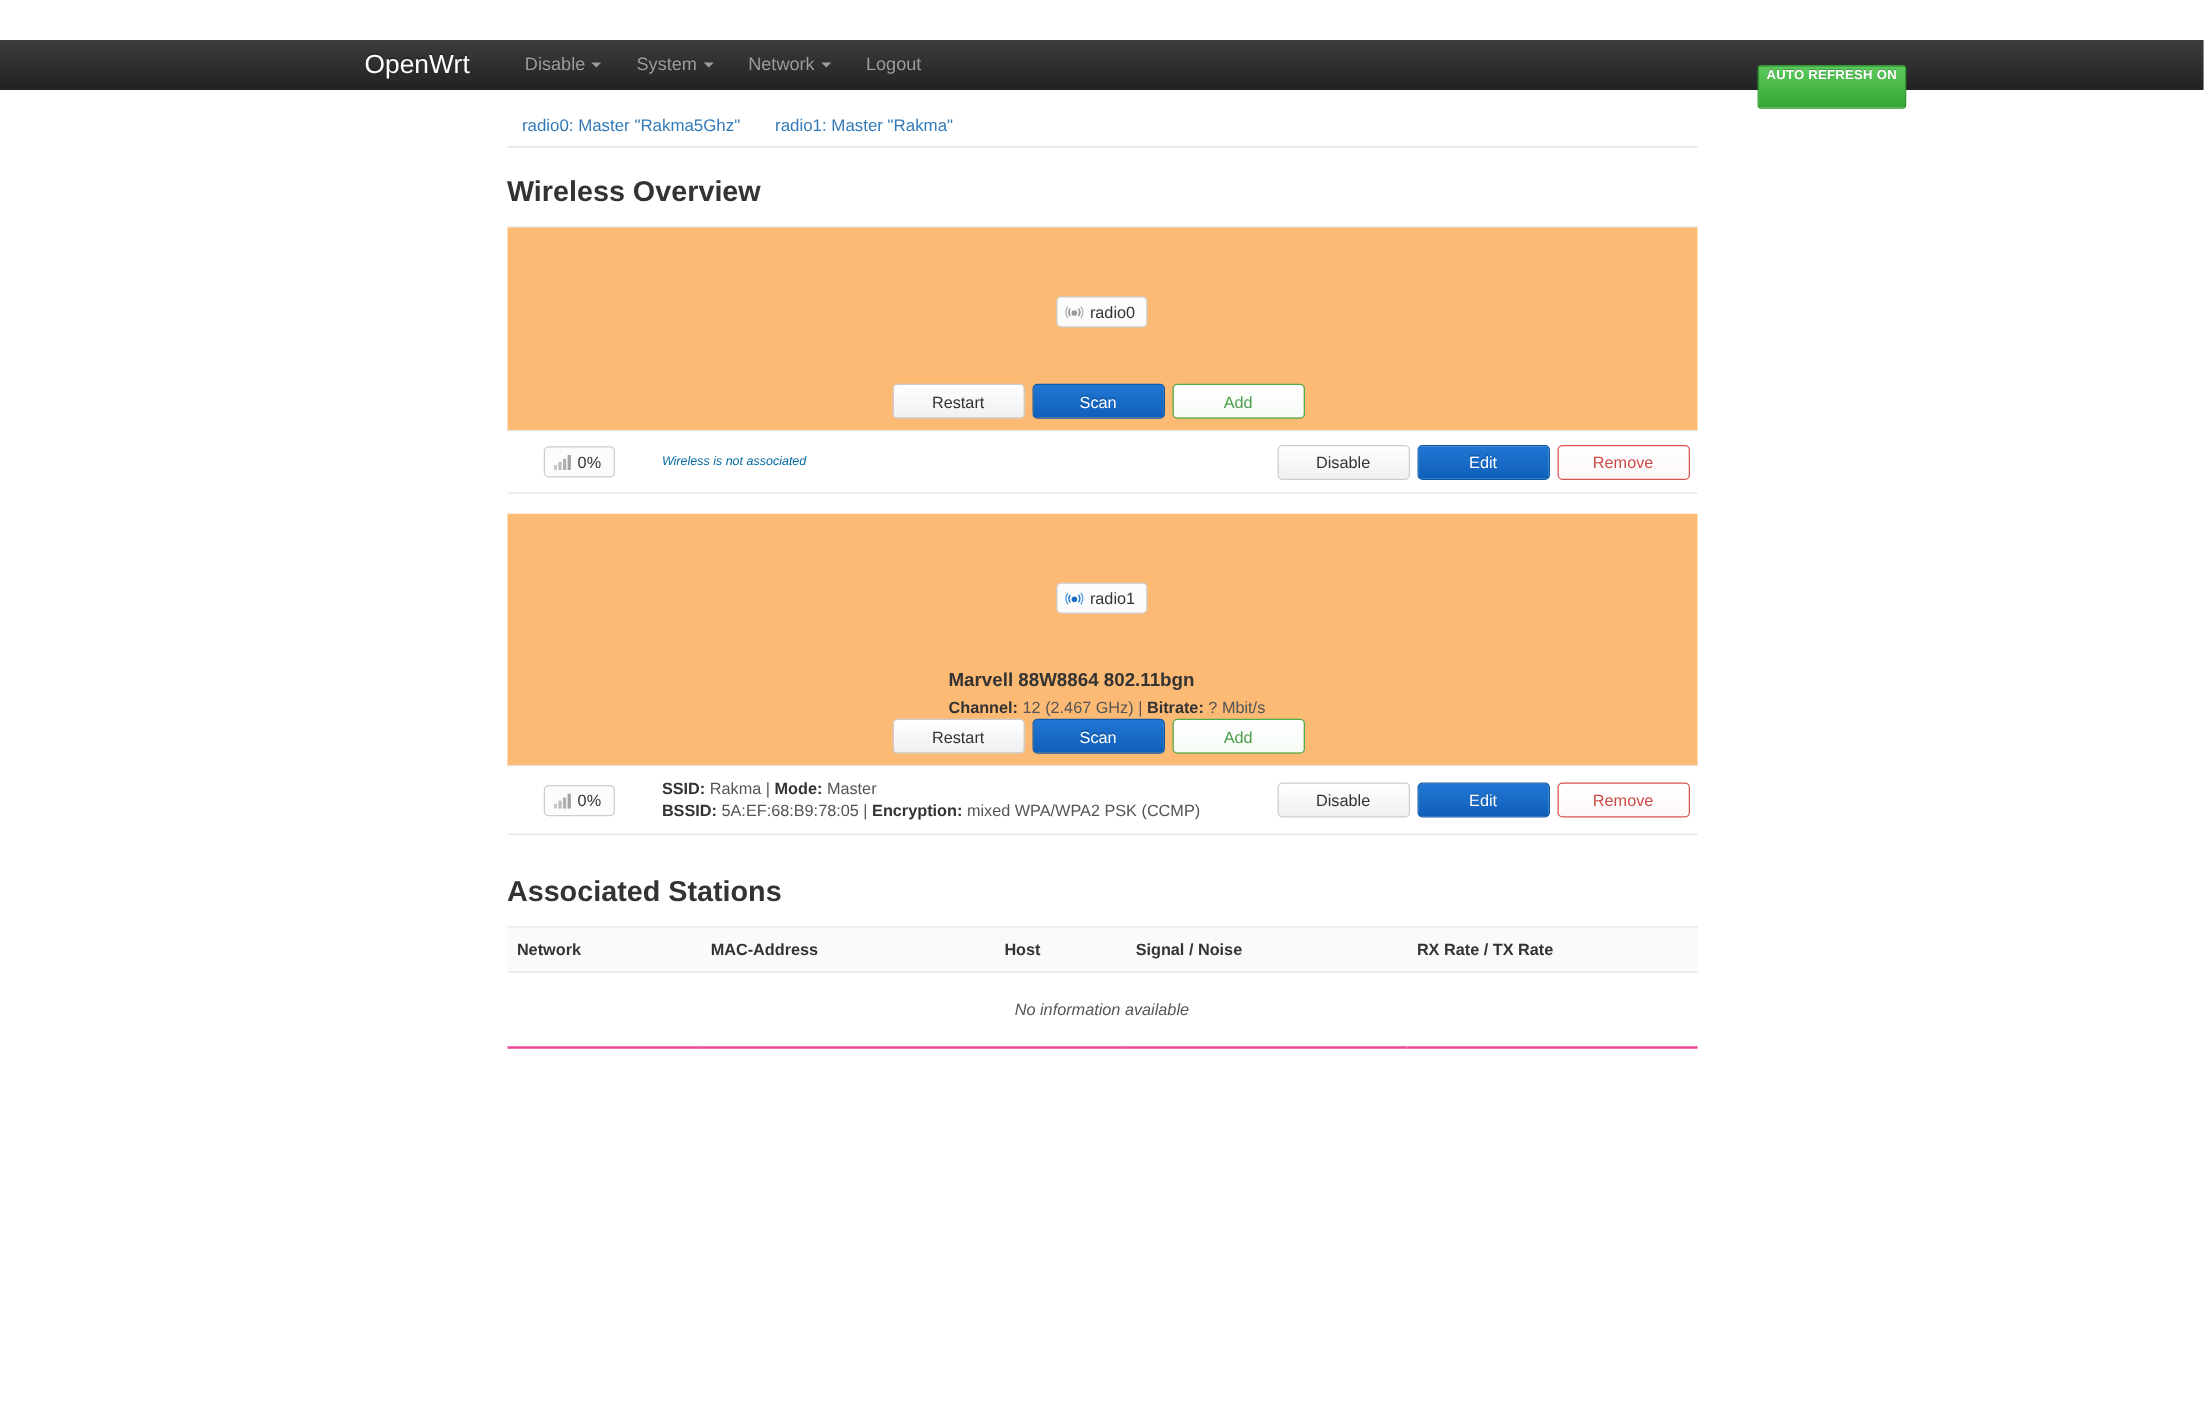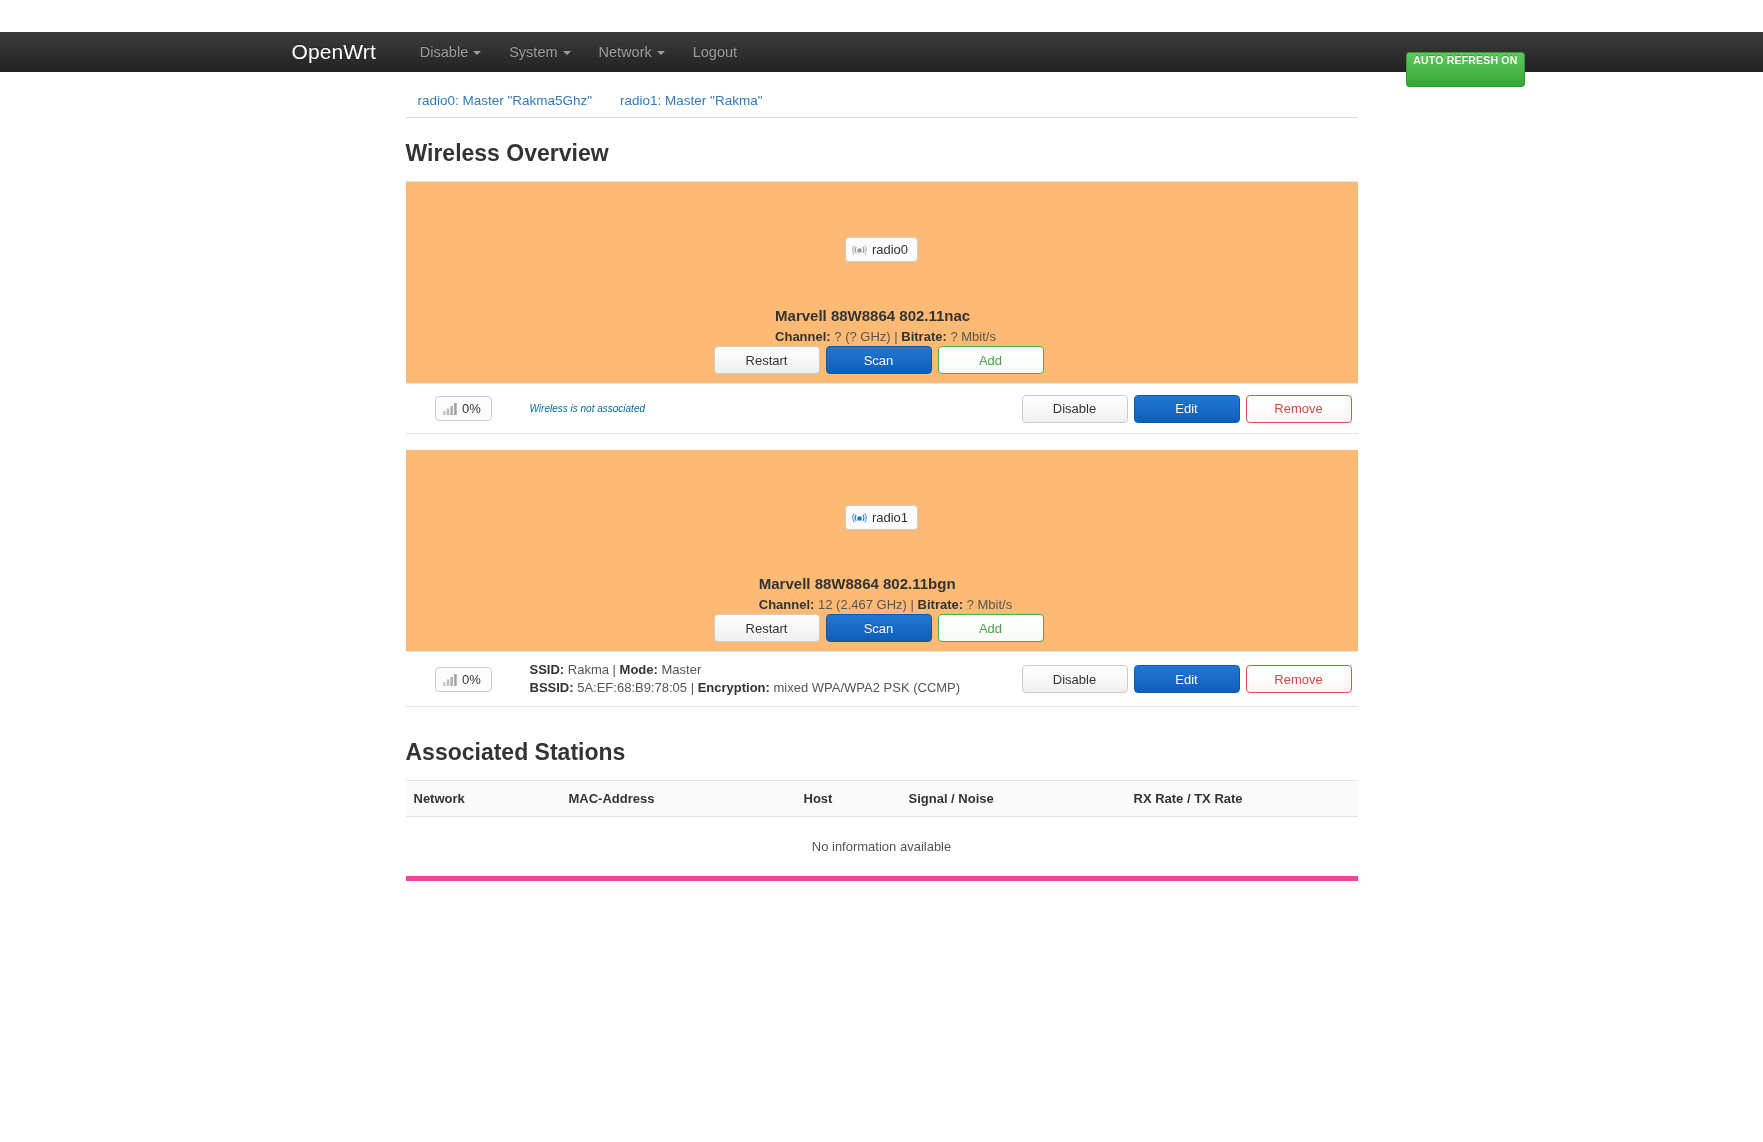--- a/index.html
+++ b/index.html
@@ -249,22 +249,23 @@
     color: #333333;
     padding: 10px 8px 10px 8px;
     border-top: 1px solid #e3e3e3;
     border-bottom: 1px solid #e3e3e3;
     background: #fafafa;
   }
   .stations tbody td {
     padding: 22px 8px;
     text-align: center;
     font-size: 13px;
+    font-style: italic;
     color: #555555;
-    border-bottom: 5px solid #ec4899;
+    border-bottom: 2px solid #ec4899;
   }
   .col-network { width: 155px; }
   .col-mac { width: 235px; }
   .col-host { width: 105px; }
   .col-signal { width: 225px; }
   .col-rate { width: auto; }
 
   
   .footer {
     margin-top: 48px;
@@ -324,30 +325,20 @@
               <svg class="icon-svg" width="15" height="15" viewBox="0 0 16 16">
                 <circle cx="8" cy="9" r="2.4" fill="#9a9a9a"></circle>
                 <path d="M4.2 11.2a5.2 5.2 0 0 1 0-5.6" stroke="#9a9a9a" stroke-width="1.3" fill="none" stroke-linecap="round"></path>
                 <path d="M11.8 11.2a5.2 5.2 0 0 0 0-5.6" stroke="#9a9a9a" stroke-width="1.3" fill="none" stroke-linecap="round"></path>
                 <path d="M2.2 12.8a8 8 0 0 1 0-8.8" stroke="#b5b5b5" stroke-width="1.2" fill="none" stroke-linecap="round"></path>
                 <path d="M13.8 12.8a8 8 0 0 0 0-8.8" stroke="#b5b5b5" stroke-width="1.2" fill="none" stroke-linecap="round"></path>
               </svg>
             </span>
             <span>radio0</span>
           </span>
-        </div>
-        <div class="cell-info">
-          <div class="devtitle">Marvell 88W8864 802.11nac</div>
-          <div class="devmeta">
-            <b>Channel:</b>
-            <span>? (? GHz)</span>
-            <span>|</span>
-            <b>Bitrate:</b>
-            <span>? Mbit/s</span>
-          </div>
         </div>
         <div class="cell-actions">
           <button class="btn btn-default">Restart</button>
           <button class="btn btn-primary">Scan</button>
           <button class="btn btn-add">Add</button>
         </div>
       </div>
 
       <div class="wrow iface">
         <div class="cell-badge">

